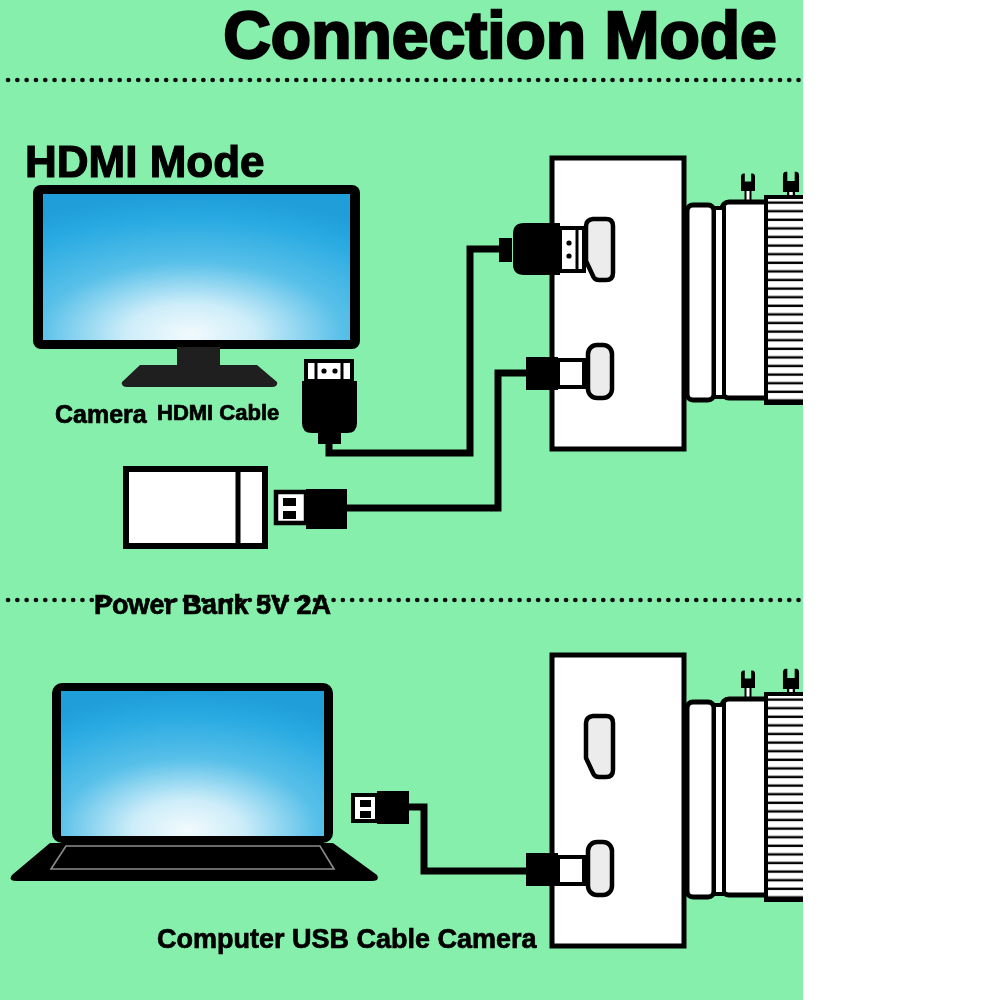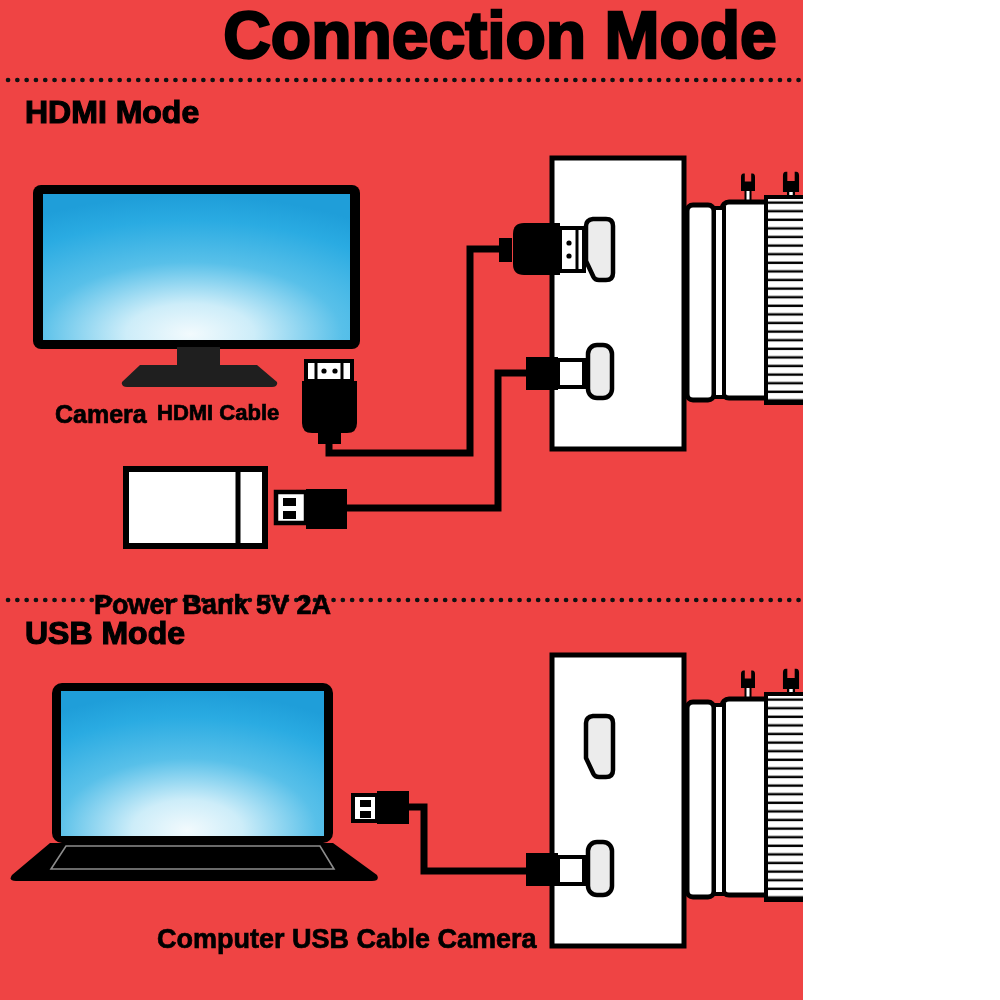--- a/index.html
+++ b/index.html
@@ -1,21 +1,21 @@
 <!DOCTYPE html>
 <html><head>
 <meta charset="utf-8">
 <style>
   html,body{margin:0;padding:0;background:#fff;}
-  #page{position:relative;width:803px;height:1000px;background:#ef4444;overflow:hidden;
+  #page{position:relative;width:803px;height:1000px;background:#86efac;overflow:hidden;
         font-family:"Liberation Sans",sans-serif;}
   .lbl{position:absolute;font-weight:bold;color:#000;white-space:nowrap;line-height:1;}
   .title{left:0;top:2px;width:1000px;text-align:center;font-size:66px;letter-spacing:0px;
          -webkit-text-stroke:2.4px #000;}
-  .h2{font-size:32px;-webkit-text-stroke:1.2px #000;}
+  .h2{font-size:44px;margin-top:44px;-webkit-text-stroke:1.2px #000;}
   .cap{-webkit-text-stroke:0.7px #000;}
   svg{position:absolute;left:0;top:0;}
   .s4{fill:#ffffff;stroke:#000;stroke-width:4;}
   .s45{fill:#ffffff;stroke:#000;stroke-width:4.5;}
   .s5{fill:#ffffff;stroke:#000;stroke-width:5;}
   .s6{fill:#ffffff;stroke:#000;stroke-width:6;}
   .wire{fill:none;stroke:#000;stroke-width:7;}
   .blk{fill:#000;}
   .port{fill:#ececec;stroke:#000;stroke-width:4.5;stroke-linejoin:round;}
 </style>
@@ -144,17 +144,16 @@
   </svg>
 
   <div class="lbl title">Connection Mode</div>
 
   <div class="lbl h2" style="left:25px;top:96px;">HDMI Mode</div>
 
   <div class="lbl cap" style="left:55px;top:402px;font-size:25px;">Camera</div>
   <div class="lbl cap" style="left:157px;top:402px;font-size:22px;">HDMI Cable</div>
   <div class="lbl cap" style="left:94px;top:554px;font-size:27px;margin-top:38px;">Power Bank 5V 2A</div>
 
-  <div class="lbl h2" style="left:25px;top:617px;">USB Mode</div>
 
   <div class="lbl cap" style="left:157px;top:926px;font-size:27px;">Computer USB Cable Camera</div>
 
 </div>
 
 </body></html>

